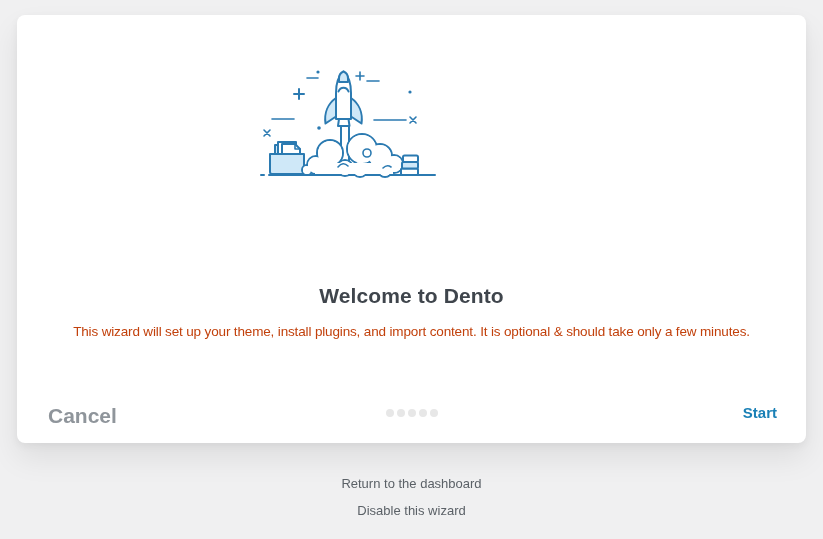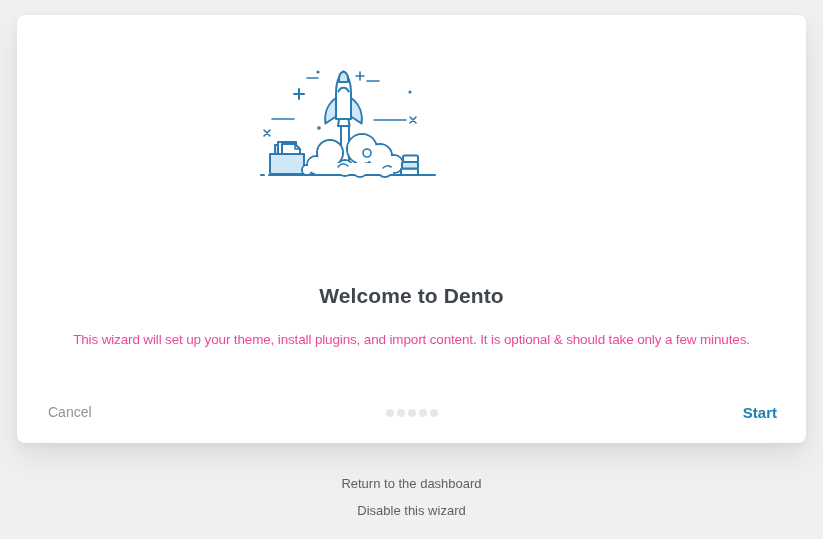--- a/index.html
+++ b/index.html
@@ -28,27 +28,27 @@
   .ill .fl{stroke:var(--ill-stroke);stroke-width:2;fill:var(--ill-fill);stroke-linecap:round;stroke-linejoin:round;}
   .ill .fe{fill:#fff;stroke:none;}
   .ill .dotmark{fill:var(--ill-stroke);stroke:none;}
   .ill .thin{stroke-width:1.6;}
   .card-title{
     position:absolute;top:256px;left:0;right:0;margin:13px;
     text-align:center;font-size:21px;line-height:24px;font-weight:600;
     color:#3f454c;letter-spacing:.1px;
   }
   .card-desc{
-    position:absolute;top:300px;left:0;right:0;margin:16px;
-    text-align:center;font-size:13.5px;line-height:17px;color:#ec4899;
+    position:absolute;top:300px;left:0;right:0;margin:8px;
+    text-align:center;font-size:13.5px;line-height:17px;color:#c2410c;
     white-space:nowrap;letter-spacing:-0.15px;
   }
   .card-footer{position:absolute;left:0;right:0;top:388px;height:24px;}
   .cancel-link{
-    position:absolute;left:31px;top:1px;font-size:14px;font-weight:400;
+    position:absolute;left:31px;top:1px;font-size:21px;font-weight:700;
     color:#8f959b;text-decoration:none;cursor:pointer;
   }
   .start-link{
     position:absolute;right:29px;top:1px;font-size:15px;font-weight:600;
     color:var(--accent);text-decoration:none;cursor:pointer;
   }
   .progress-dots{
     position:absolute;left:50%;top:6px;transform:translateX(-50%);
     display:flex;gap:3px;
   }

